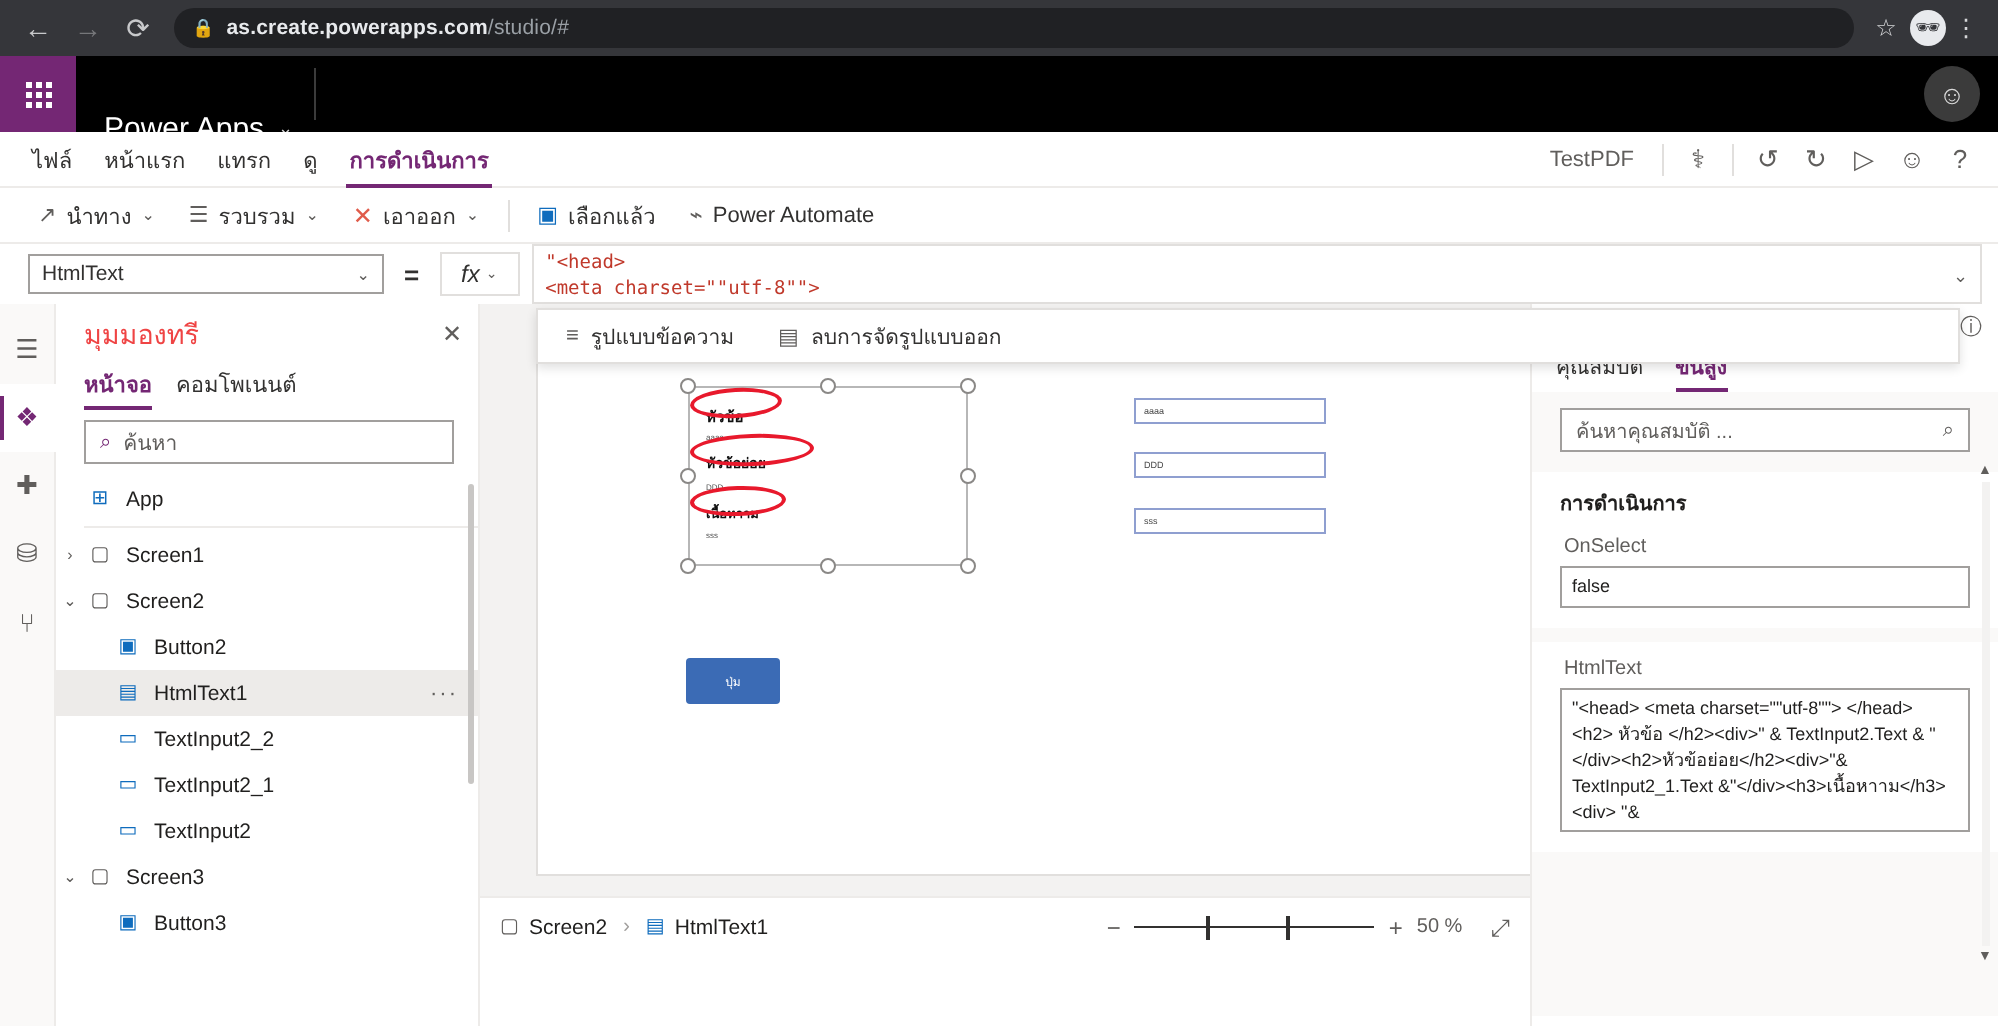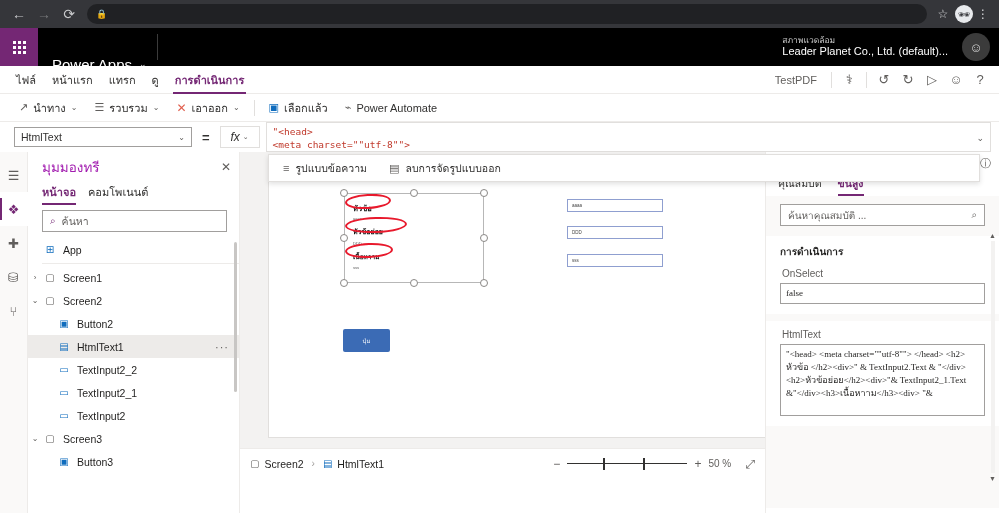--- a/index.html
+++ b/index.html
@@ -167,21 +167,21 @@
   }
 
   
   .tree {
     position: absolute; left: 28px; top: 152px; width: 212px; height: 361px;
     background: #fff; border-right: 1px solid #edebe9;
   }
   .tree-head {
     height: 30px; display: flex; align-items: center; padding: 0 8px 0 14px;
   }
-  .tree-title { font-size: 13.5px; color: #a21caf; }
+  .tree-title { font-size: 13.5px; color: #ef4444; }
   .tree-close { margin-left: auto; color: #605e5c; font-size: 12px; }
   .tree-tabs { display: flex; gap: 12px; padding: 0 14px; height: 22px; align-items: center; }
   .ttab { font-size: 11px; color: #323130; position: relative; padding-bottom: 3px; }
   .ttab.active { color: #742774; font-weight: bold; }
   .ttab.active::after {
     content: ""; position: absolute; left: 0; right: 0; bottom: -1px;
     height: 2px; background: #742774;
   }
   .tree-search {
     margin: 6px 12px 4px 14px; height: 22px; border: 1px solid #a19f9d;
@@ -296,21 +296,21 @@
     margin: 0 14px 10px 14px; height: 22px; background: #fff; border: 1px solid #a19f9d;
     display: flex; align-items: center; padding: 0 7px;
   }
   .psearch .ph { font-size: 10px; color: #605e5c; }
   .psearch .mag { margin-left: auto; color: #605e5c; font-size: 10px; }
   .psec { background: #fff; padding: 8px 14px 10px 14px; margin-bottom: 7px; }
   .psec-title { font-size: 10px; font-weight: bold; color: #201f1e; margin-bottom: 9px; }
   .pfield-label { font-size: 10px; color: #605e5c; margin: 0 0 4px 2px; }
   .pfield-box {
     border: 1px solid #a19f9d; background: #fff; min-height: 20px;
-    padding: 3px 5px; font-family: Liberation Serif, serif;
+    padding: 3px 5px; font-family: Liberation Sans, sans-serif;
     font-size: 9px; color: #201f1e; line-height: 13px; word-break: break-word;
   }
   .pfield-box.tall { height: 72px; overflow: hidden; }
   .pscroll {
     position: absolute; right: 3px; top: 36px; width: 7px; height: 250px;
     display: flex; flex-direction: column; align-items: center;
     justify-content: space-between; color: #605e5c; font-size: 7px;
   }
   .pscroll .bar { width: 4px; flex: 1; background: #f3f2f1; margin: 2px 0; }
 </style>
@@ -318,20 +318,21 @@
 <body>
 
 <div class="app">
 
   <div class="browser-bar">
     <div class="nav-btn">←</div>
     <div class="nav-btn dim">→</div>
     <div class="nav-btn">⟳</div>
     <div class="url-pill">
       <span class="lock">🔒</span>
+      <span class="url-text"><b>as.create.powerapps.com</b><span class="path">/studio/#</span></span>
     </div>
     <div class="chrome-right">
       <div class="star">☆</div>
       <div class="incognito">🕶</div>
       <div class="kebab">⋮</div>
     </div>
   </div>
 
   <div class="pa-top">
     <div class="waffle">
@@ -346,24 +347,20 @@
           <i></i>
           <i></i>
         </span>
     </div>
     <div class="pa-brand">
       <span>Power Apps</span>
       <span class="chev">⌄</span>
     </div>
     <div class="divider-v"></div>
     <div class="pa-spacer"></div>
-    <div class="env-box">
-      <div class="env-label">สภาพแวดล้อม</div>
-      <div class="env-name">Leader Planet Co., Ltd. (default)...</div>
-    </div>
     <div class="avatar-top">☺</div>
   </div>
 
   <div class="ribbon">
     <div class="rtabs">
       <div class="rtab">ไฟล์</div>
       <div class="rtab">หน้าแรก</div>
       <div class="rtab">แทรก</div>
       <div class="rtab">ดู</div>
       <div class="rtab active">การดำเนินการ</div>

